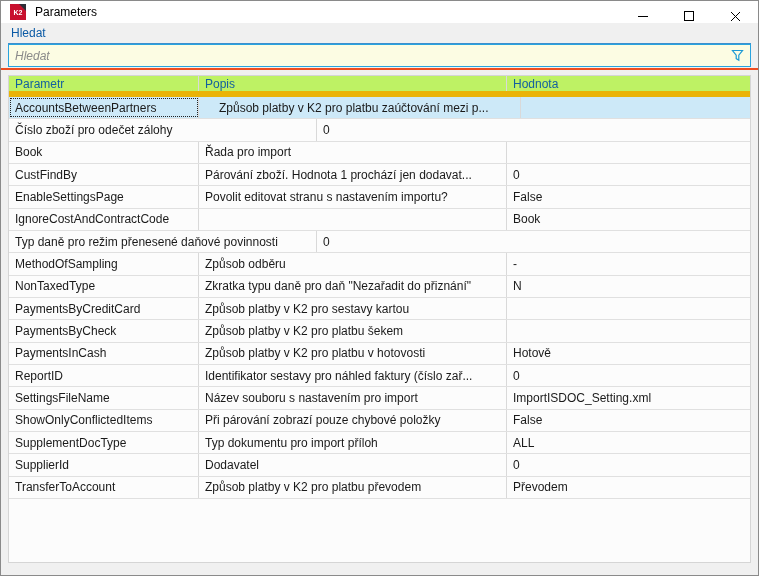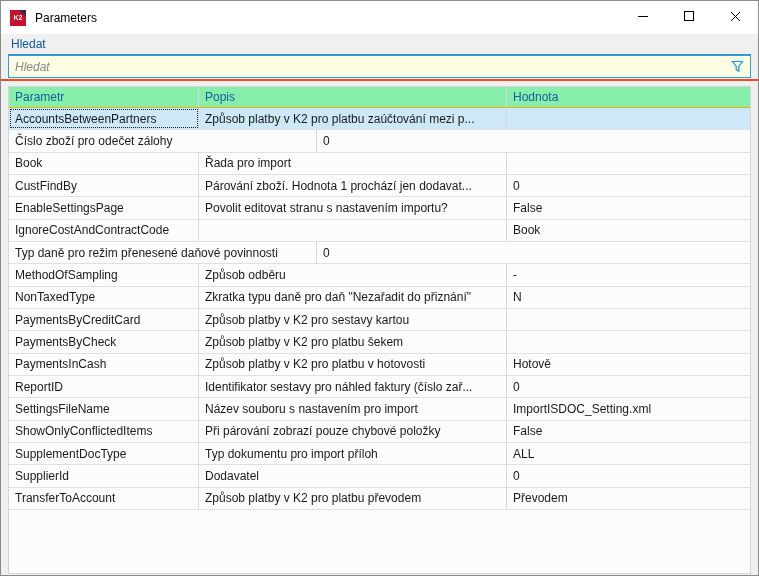--- a/index.html
+++ b/index.html
@@ -8,21 +8,21 @@
     .window {
       width: 759px; height: 576px;
       border: 1px solid #8a8a8a;
       background: #f0f0f0;
       position: relative;
       overflow: hidden;
     }
 
     
     .titlebar {
-      height: 33px; background: #ffffff;
+      height: 22px; background: #ffffff;
       display: flex; align-items: center;
     }
     .app-icon {
       width: 16px; height: 16px; margin-left: 9px;
       background: #c8102e; position: relative;
       display: flex; align-items: center; justify-content: center;
       flex: 0 0 auto;
     }
     .app-icon .k2-text {
       color: #ffffff; font-size: 7px; font-weight: bold; line-height: 1;
@@ -74,31 +74,31 @@
     
     .table-wrap {
       margin: 5px 7px 0 7px;
       height: 488px;
       background: #fcfcfc;
       border: 1px solid #d5d5d5;
       overflow: hidden;
     }
     .t-header {
       display: flex; height: 21px;
-      border-bottom: 1px solid #eab308;
-      background: #86efac;
+      border-bottom: 6px solid #eab308;
+      background: #bef264;
       justify-content: space-between;
     }
     .t-header .cell { color: #13609f; }
     .t-row {
       display: flex; height: 22.33px;
       border-bottom: 1px solid #e0e0e0;
       background: #fcfcfc;
     }
-    .t-row.selected { background: #cde9f8; }
+    .t-row.selected { background: #cde9f8; gap: 14px; }
     .t-row.selected .col-param { outline: 1px dotted #222; outline-offset: -2px; }
     .cell {
       display: flex; align-items: center;
       padding: 0 6px;
       font-size: 12px; color: #1a1a1a;
       white-space: nowrap; overflow: hidden;
     }
     .col-param  { width: 190px; border-right: 1px solid #d9d9d9; flex: 0 0 auto; }
     .col-popis  { width: 308px; border-right: 1px solid #d9d9d9; flex: 0 0 auto; }
     .col-hodnota { flex: 1 1 auto; }

